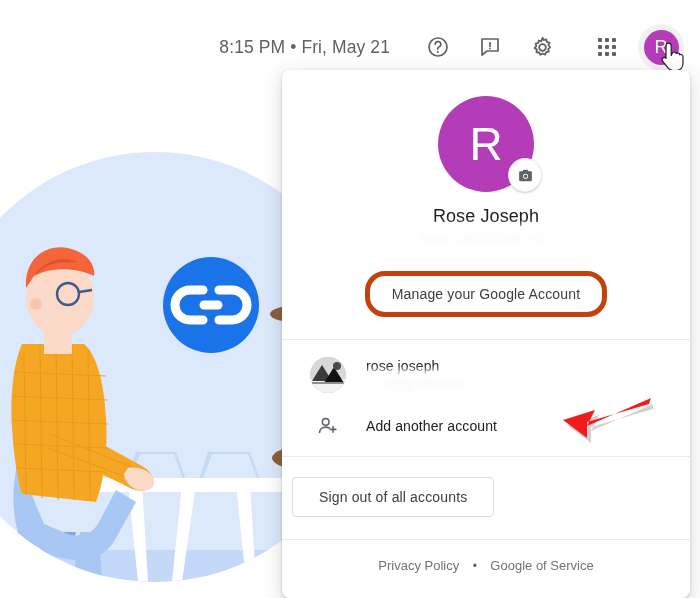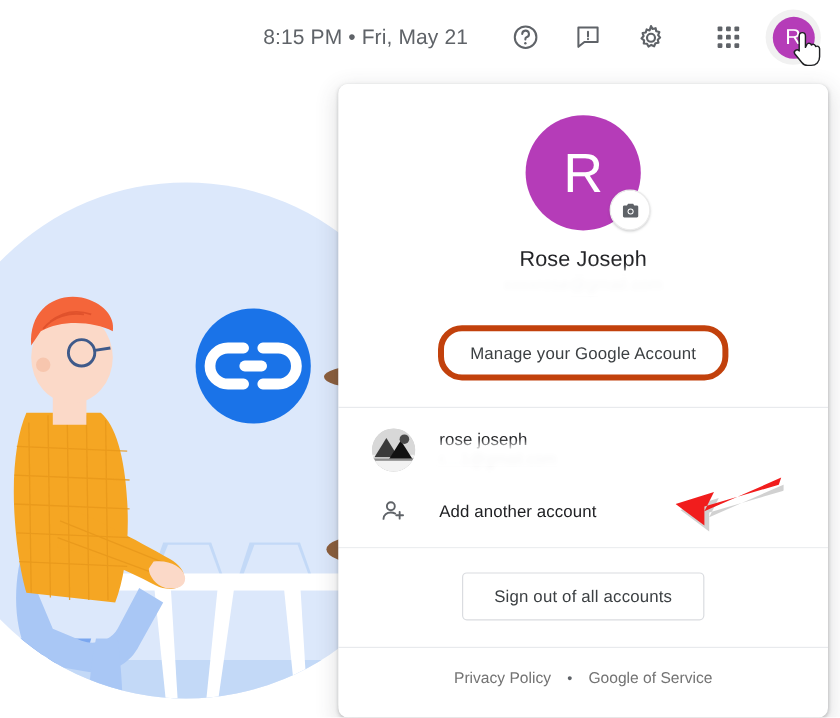--- a/index.html
+++ b/index.html
@@ -6,21 +6,21 @@
   html, body {
     width: 700px; height: 598px;
     background: #ffffff;
     font-family: "Liberation Sans", sans-serif;
     overflow: hidden;
   }
   #root { position: relative; width: 700px; height: 598px; background: #fff; }
 
   
   .header {
-    position: absolute; top: 0; left: 0; width: 700px; height: 62px;
+    position: absolute; top: 16px; left: 0; width: 700px; height: 62px;
     display: flex; align-items: center; justify-content: flex-end;
     background: #fff;
   }
   .datetime {
     font-size: 17.5px; color: #5f6368; letter-spacing: .1px;
     margin-right: 22px; white-space: nowrap;
   }
   .hdr-icon {
     width: 34px; height: 34px; margin: 0 9px;
     display: flex; align-items: center; justify-content: center;
@@ -119,21 +119,21 @@
     position: absolute; left: -6px; top: 0; width: 160px; height: 14px; border-radius: 8px;
     background: rgba(255,255,255,.9); box-shadow: 0 0 6px 5px rgba(255,255,255,.88);
   }
 
   .add-row {
     display: flex; align-items: center; padding: 13px 24px 13px 28px; cursor: pointer; text-align: center;
   }
   .add-icon { width: 36px; flex: 0 0 36px; margin-right: 20px; display: flex; justify-content: center; color: #5f6368; }
   .add-label { font-size: 14px; color: #202124; letter-spacing: .1px; }
 
-  .signout-wrap { padding: 20px 10px 22px; text-align: center; }
+  .signout-wrap { padding: 20px 10px 22px; }
   .signout-btn {
     display: inline-block; padding: 11px 26px;
     border: 1px solid #dadce0; border-radius: 4px;
     background: #fff; color: #3c4043; font-size: 14px; font-weight: 500;
     cursor: pointer; letter-spacing: .15px;
   }
 
   .footer { padding: 16px 0 14px; text-align: center; }
   .footer a {
     font-size: 13px; color: #737373; text-decoration: none; cursor: pointer;

